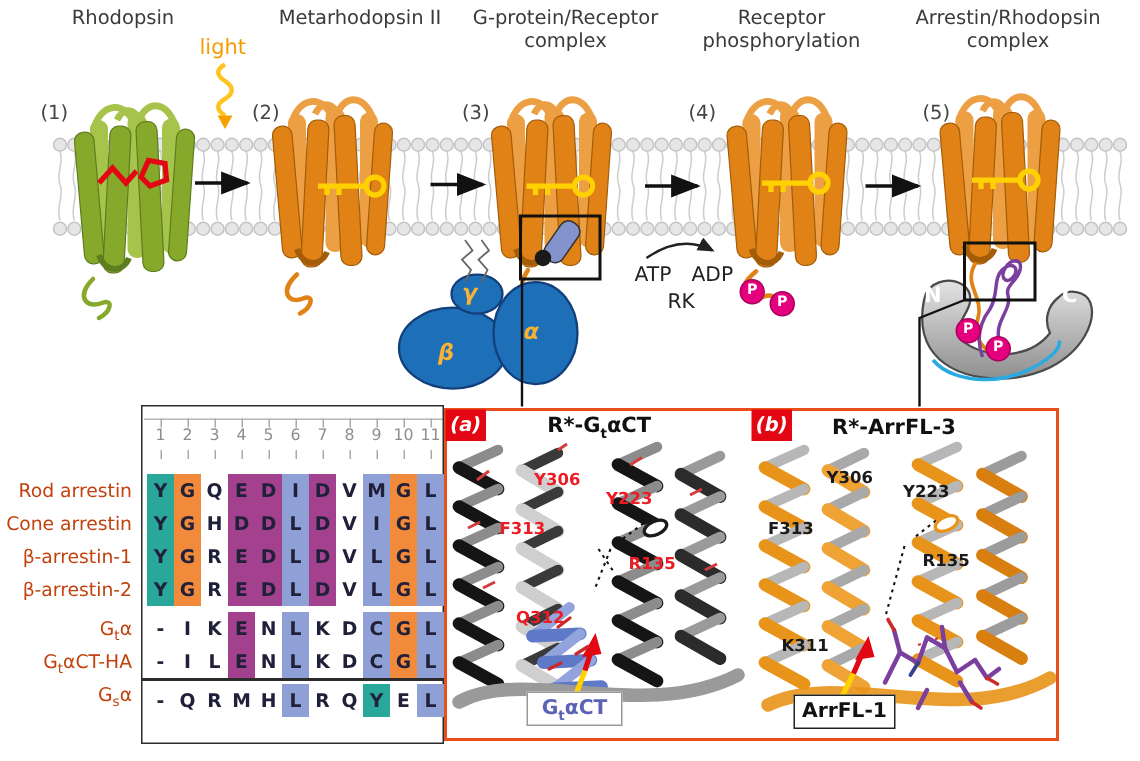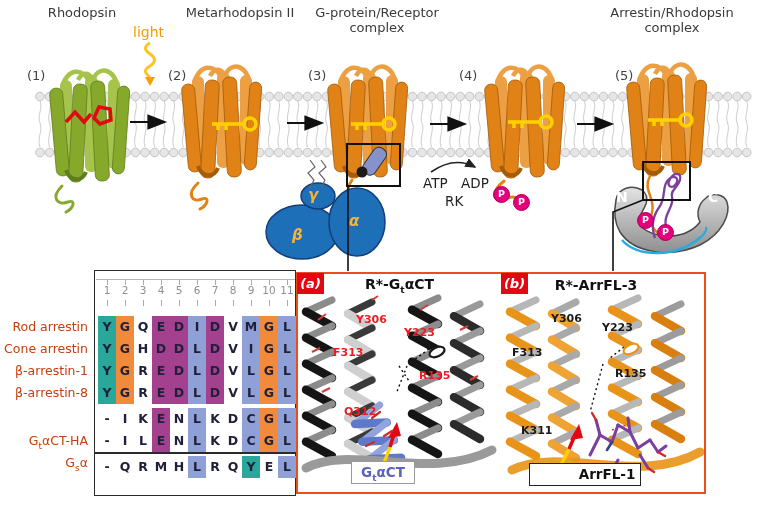--- a/index.html
+++ b/index.html
@@ -33,21 +33,21 @@
     border:2.5px solid var(--panel_border);}
   .panel-badge{position:absolute;width:27px;height:21px;background:var(--badge_red);color:#fff;
     font-style:italic;font-weight:bold;font-size:13px;text-align:center;line-height:21px;}
   .ptitle{position:absolute;font-size:14px;font-weight:bold;color:#111;text-align:center;}
   .res-lbl{position:absolute;font-size:11px;font-weight:bold;}
   .res-red{color:var(--residue_red);}
   .res-blk{color:#1a1a1a;}
   .tagbox{position:absolute;height:21px;background:#fff;text-align:center;font-weight:bold;
     font-size:13.5px;line-height:21px;}
   #tag-a{left:351px;top:461px;width:62px;border:1.5px solid #999;color:var(--gtact_text);}
-  #tag-b{left:529px;top:463px;width:66px;border:1.5px solid #222;color:#111;padding-left:44px;}
+  #tag-b{left:529px;top:463px;width:66px;border:1.5px solid #222;color:#111;}
 </style>
 </head>
 <body>
 
 <div id="fig">
 
   <svg id="scene" width="760" height="507" viewBox="0 0 760 507">
     <defs>
       <marker id="ah" markerWidth="10" markerHeight="8" refX="8" refY="3.5" orient="auto">
         <path d="M0,0 L9,3.5 L0,7 Z" fill="#111"></path>
@@ -559,20 +559,21 @@
       <polygon points="579,424 570,440 583,438" fill="#E30613"></polygon>
     <line x1="372" y1="418" x2="380" y2="412" stroke="#CC2B2B" stroke-width="2.2" stroke-linecap="round"></line>
         <line x1="384" y1="436" x2="392" y2="431" stroke="#CC2B2B" stroke-width="2.2" stroke-linecap="round"></line>
         <line x1="366" y1="446" x2="374" y2="442" stroke="#CC2B2B" stroke-width="2.2" stroke-linecap="round"></line>
       </g>
   </svg>
 
   <div class="stage-title" style="left:-4px"><span>Rhodopsin</span><br><span></span></div>
   <div class="stage-title" style="left:154px"><span>Metarhodopsin II</span><br><span></span></div>
   <div class="stage-title" style="left:291px"><span>G-protein/Receptor</span><br><span>complex</span></div>
+  <div class="stage-title" style="left:435px"><span>Receptor</span><br><span>phosphorylation</span></div>
   <div class="stage-title" style="left:586px"><span>Arrestin/Rhodopsin</span><br><span>complex</span></div>
 
   <span class="stage-num" style="left:27px">(1)</span>
   <span class="stage-num" style="left:168px">(2)</span>
   <span class="stage-num" style="left:308px">(3)</span>
   <span class="stage-num" style="left:459px">(4)</span>
   <span class="stage-num" style="left:615px">(5)</span>
 
   <div class="light-lbl">light</div>
 
@@ -658,32 +659,33 @@
       <div class="cell" style="left: 116px; top: 360px; background: var(--cell_orange);">G</div>
       <div class="cell" style="left: 134px; top: 360px; background: transparent;">R</div>
       <div class="cell" style="left: 152px; top: 360px; background: var(--cell_purple);">E</div>
       <div class="cell" style="left: 170px; top: 360px; background: var(--cell_purple);">D</div>
       <div class="cell" style="left: 188px; top: 360px; background: var(--cell_blue);">L</div>
       <div class="cell" style="left: 206px; top: 360px; background: var(--cell_purple);">D</div>
       <div class="cell" style="left: 224px; top: 360px; background: transparent;">V</div>
       <div class="cell" style="left: 242px; top: 360px; background: var(--cell_blue);">L</div>
       <div class="cell" style="left: 260px; top: 360px; background: var(--cell_orange);">G</div>
       <div class="cell" style="left: 278px; top: 360px; background: var(--cell_blue);">L</div>
-      <div class="row-label" style="top: 382px;"><span>β-arrestin-8</span><sub></sub><span></span></div>
+      <div class="row-label" style="top: 382px;"><span>β-arrestin-2</span><sub></sub><span></span></div>
       <div class="cell" style="left: 98px; top: 382px; background: var(--cell_teal);">Y</div>
       <div class="cell" style="left: 116px; top: 382px; background: var(--cell_orange);">G</div>
       <div class="cell" style="left: 134px; top: 382px; background: transparent;">R</div>
       <div class="cell" style="left: 152px; top: 382px; background: var(--cell_purple);">E</div>
       <div class="cell" style="left: 170px; top: 382px; background: var(--cell_purple);">D</div>
       <div class="cell" style="left: 188px; top: 382px; background: var(--cell_blue);">L</div>
       <div class="cell" style="left: 206px; top: 382px; background: var(--cell_purple);">D</div>
       <div class="cell" style="left: 224px; top: 382px; background: transparent;">V</div>
       <div class="cell" style="left: 242px; top: 382px; background: var(--cell_blue);">L</div>
       <div class="cell" style="left: 260px; top: 382px; background: var(--cell_orange);">G</div>
       <div class="cell" style="left: 278px; top: 382px; background: var(--cell_blue);">L</div>
+      <div class="row-label" style="top: 408px;"><span>G</span><sub>t</sub><span>α</span></div>
       <div class="cell" style="left: 98px; top: 408px; background: transparent;">-</div>
       <div class="cell" style="left: 116px; top: 408px; background: transparent;">I</div>
       <div class="cell" style="left: 134px; top: 408px; background: transparent;">K</div>
       <div class="cell" style="left: 152px; top: 408px; background: var(--cell_purple);">E</div>
       <div class="cell" style="left: 170px; top: 408px; background: transparent;">N</div>
       <div class="cell" style="left: 188px; top: 408px; background: var(--cell_blue);">L</div>
       <div class="cell" style="left: 206px; top: 408px; background: transparent;">K</div>
       <div class="cell" style="left: 224px; top: 408px; background: transparent;">D</div>
       <div class="cell" style="left: 242px; top: 408px; background: var(--cell_blue);">C</div>
       <div class="cell" style="left: 260px; top: 408px; background: var(--cell_orange);">G</div>

